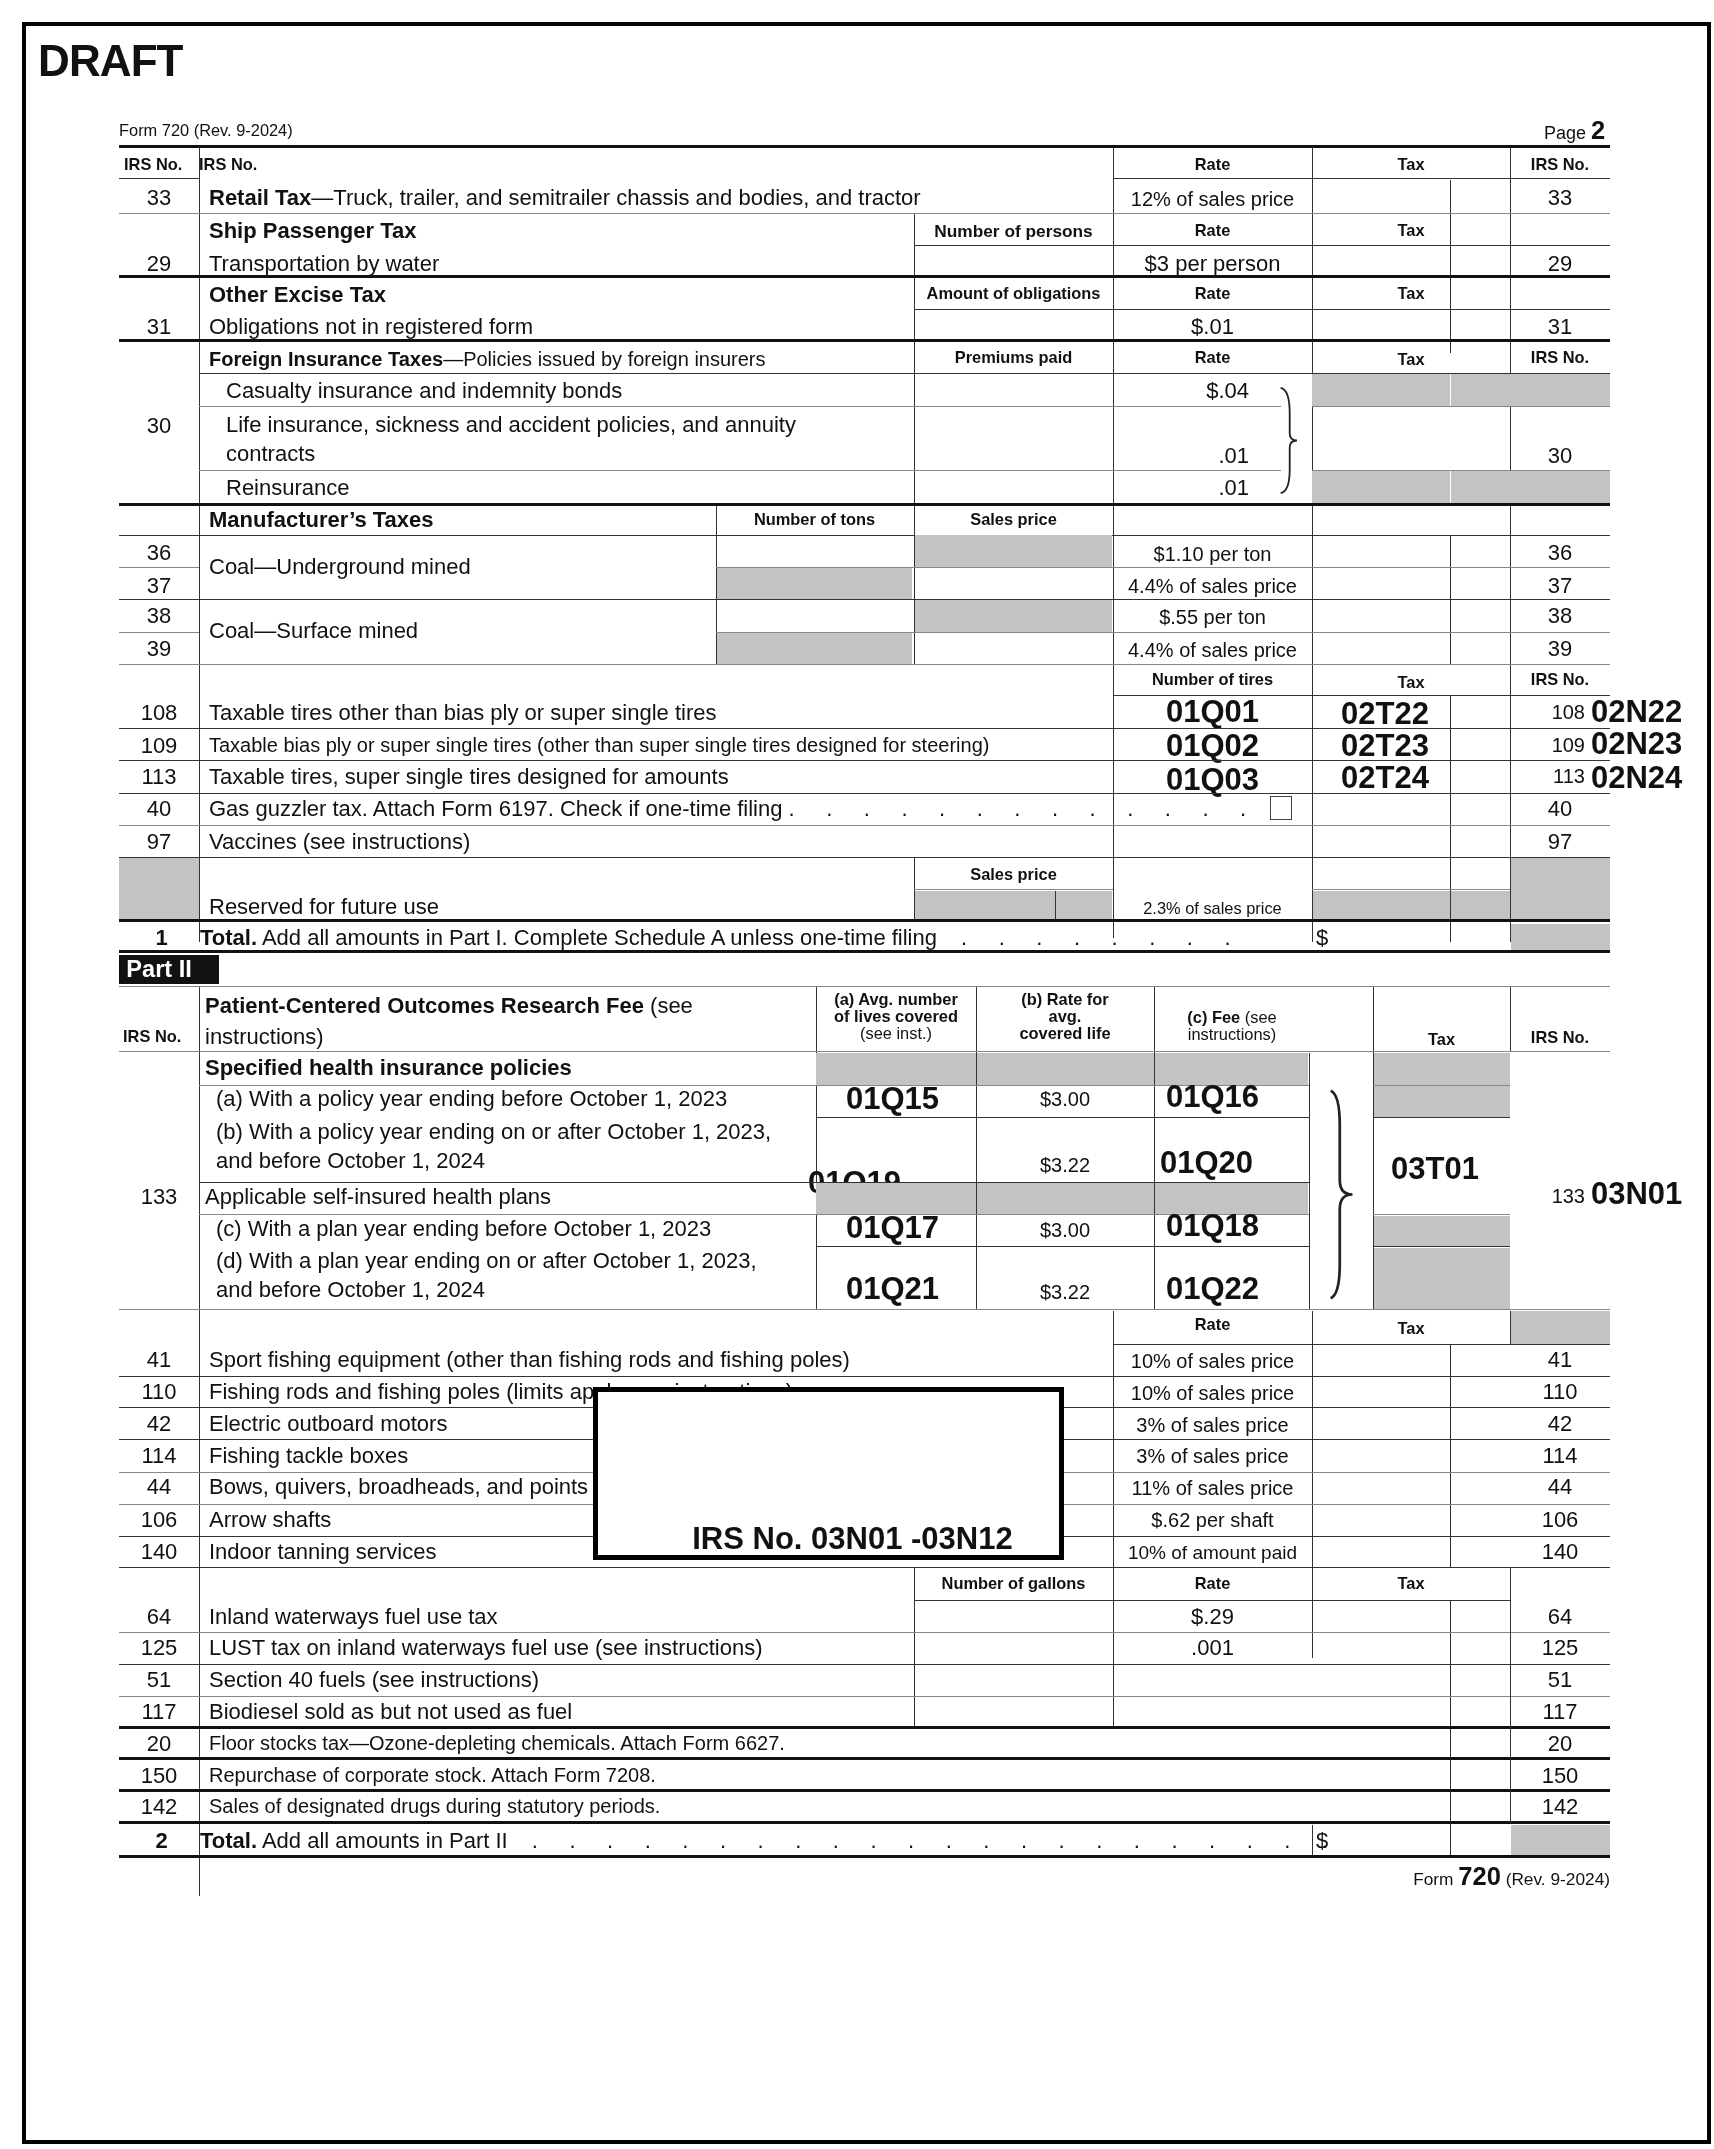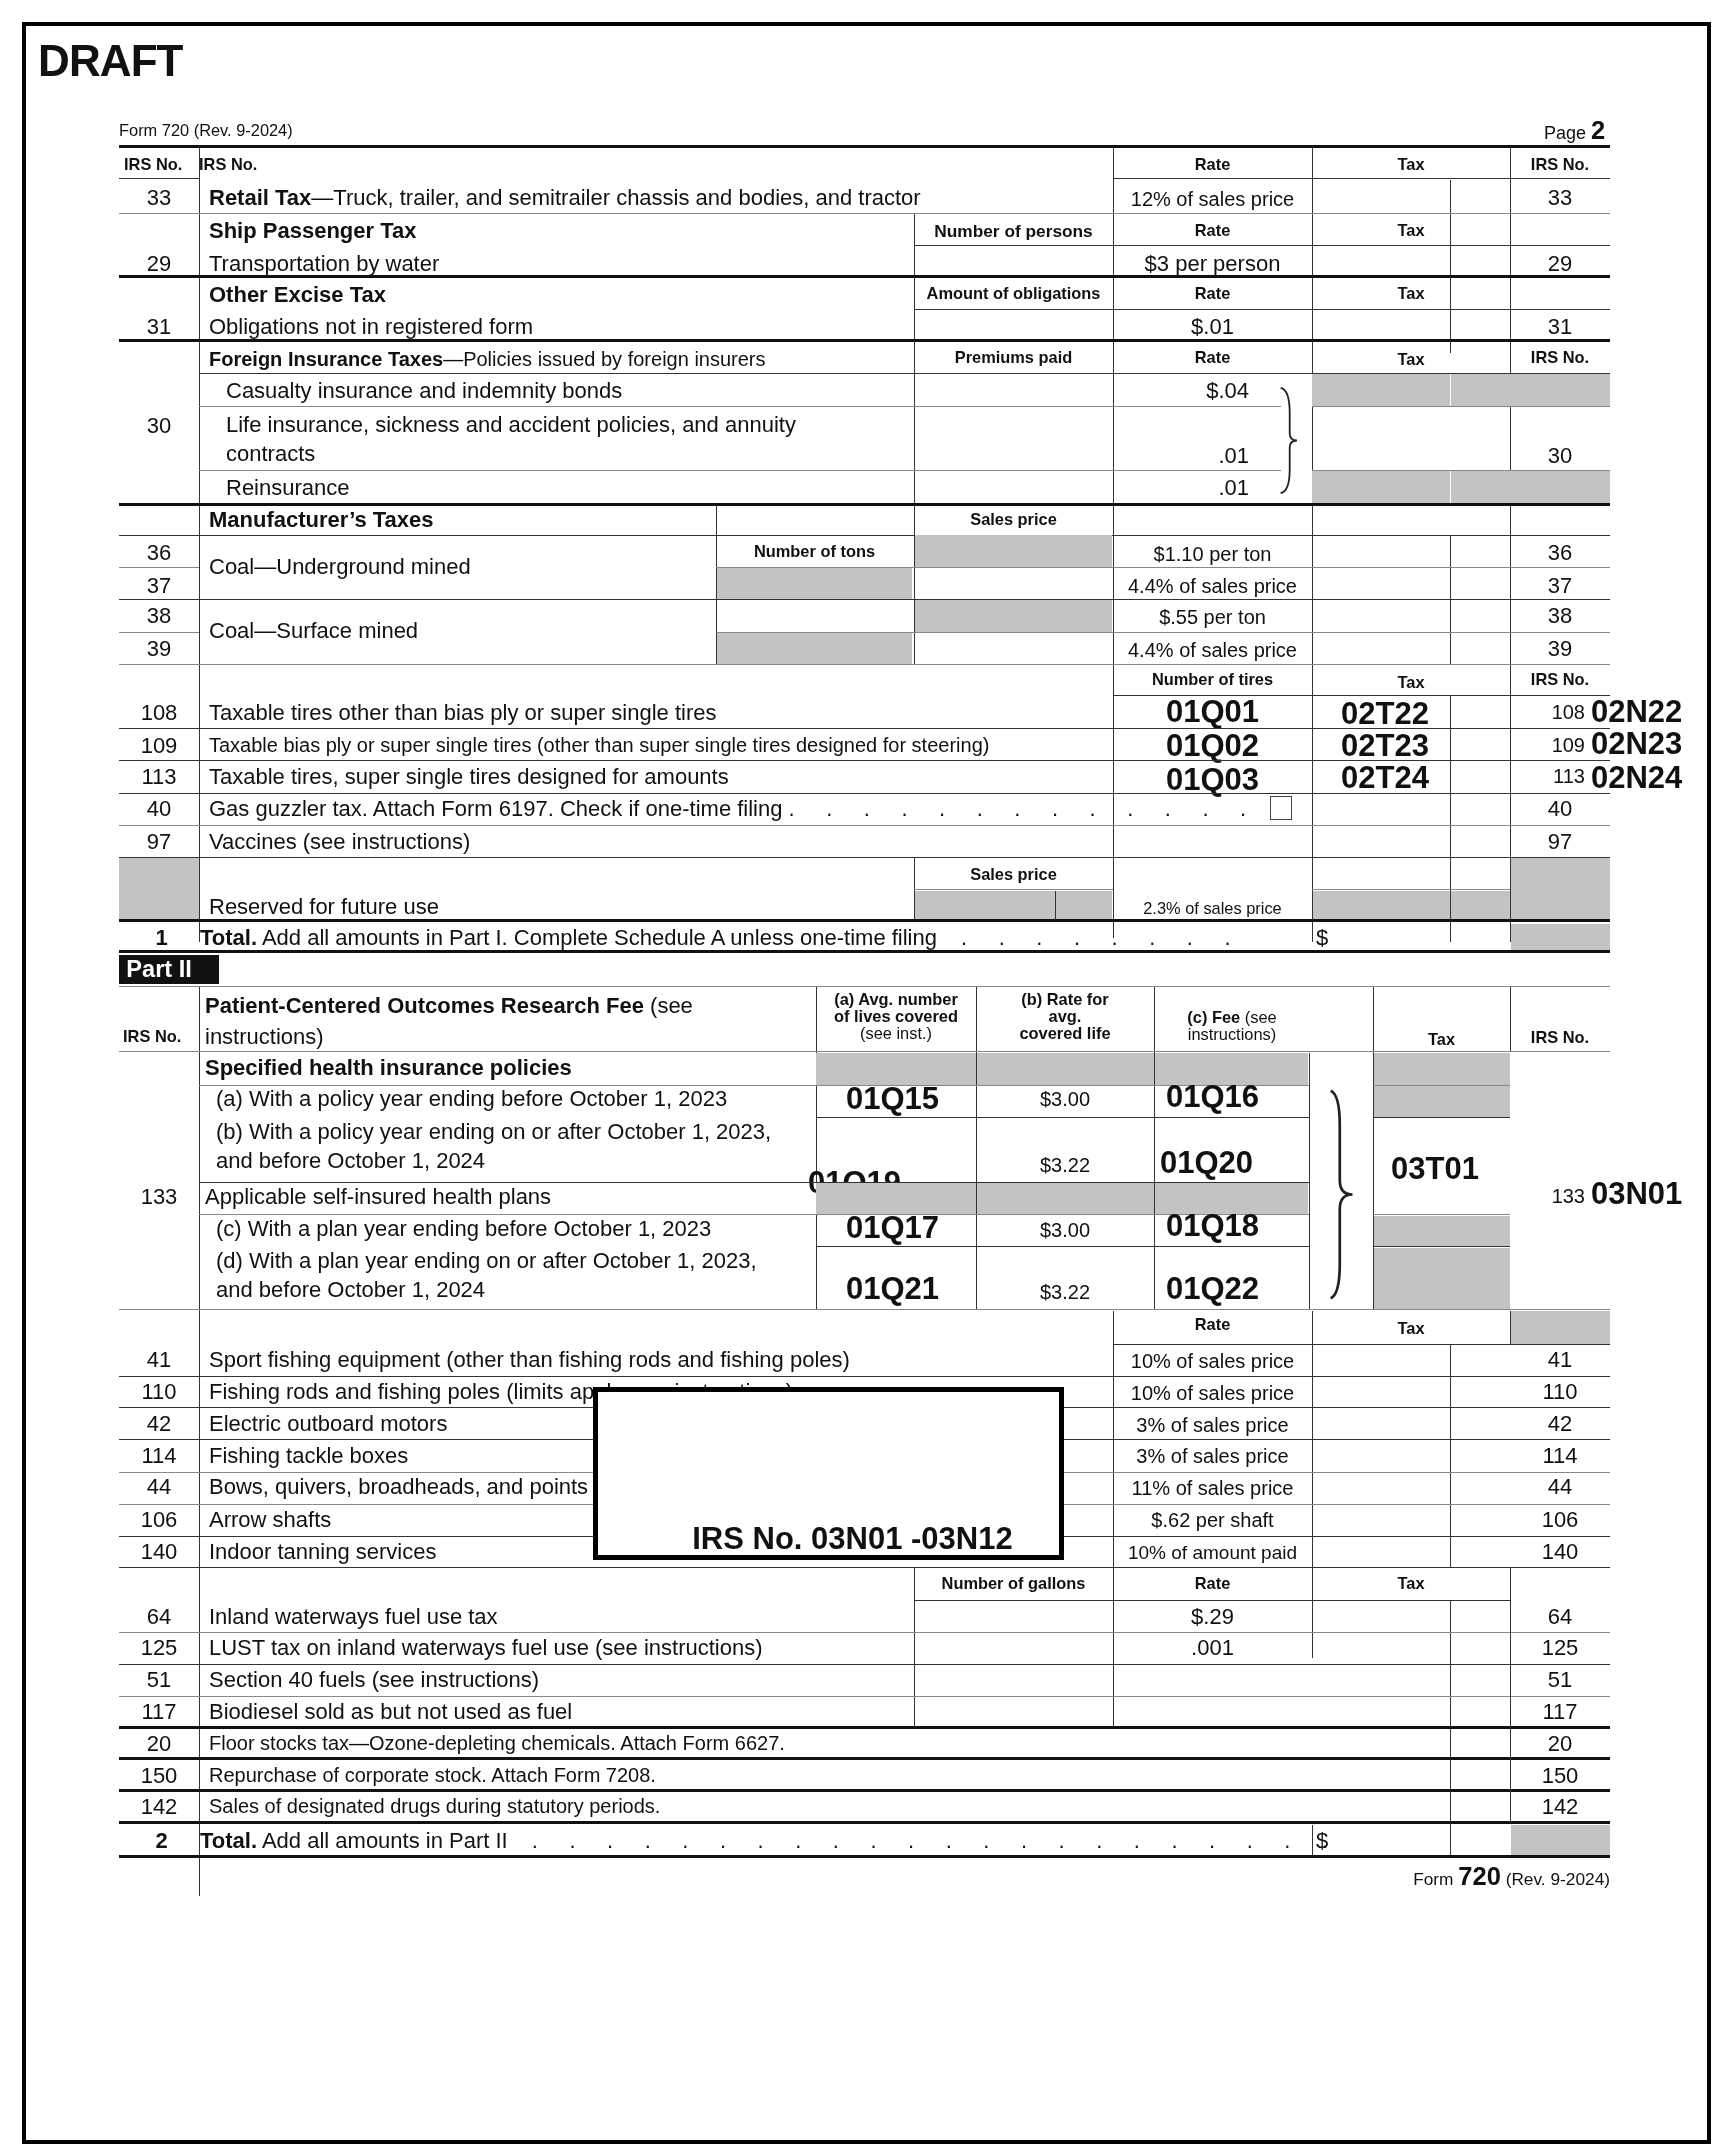--- a/index.html
+++ b/index.html
@@ -104,21 +104,21 @@
 <div class="t r" style="left:1113px;top:477px;width:136px;">.01</div>
 <svg class="abs" style="left:1277px;top:386px;" width="23.6" height="109" viewBox="0 0 26 120">
     <path d="M4 2 Q14 4 14 30 L14 52 Q14 60 22 60 Q14 60 14 68 L14 92 Q14 116 4 118" fill="none" stroke="#222" stroke-width="2"></path>
   </svg>
 <div class="hline thick" style="top:503px;"></div>
 
 <div class="vline" style="left:716px;top:506px;height:158px;"></div>
 <div class="vline" style="left:914px;top:506px;height:158px;"></div>
 <div class="vline" style="left:1113px;top:506px;height:432px;"></div>
 <div class="t b" style="left:209px;top:509px;">Manufacturer’s Taxes</div>
-<div class="t sm b c" style="left:716px;top:511px;width:197px;margin-top:32px;">Number of tons</div>
+<div class="t sm b c" style="left:716px;top:511px;width:197px;">Number of tons</div>
 <div class="t sm b c" style="left:914px;top:511px;width:199px;">Sales price</div>
 <div class="hline" style="top:535px;"></div>
 <div class="vline" style="left:1450px;top:535px;height:129px;"></div>
 
 <div class="gray" style="left:915px;top:535px;width:197px;height:32px;"></div>
 <div class="t c" style="left:119px;top:542px;width:80px;">36</div>
 <div class="t c" style="left:1113px;top:544px;width:199px;font-size:20px;">$1.10 per ton</div>
 <div class="t c" style="left:1510px;top:542px;width:100px;">36</div>
 <div class="t" style="left:209px;top:556px;">Coal—Underground mined</div>
 <div class="hline thin" style="left:119px;width:80px;top:567px;"></div>

